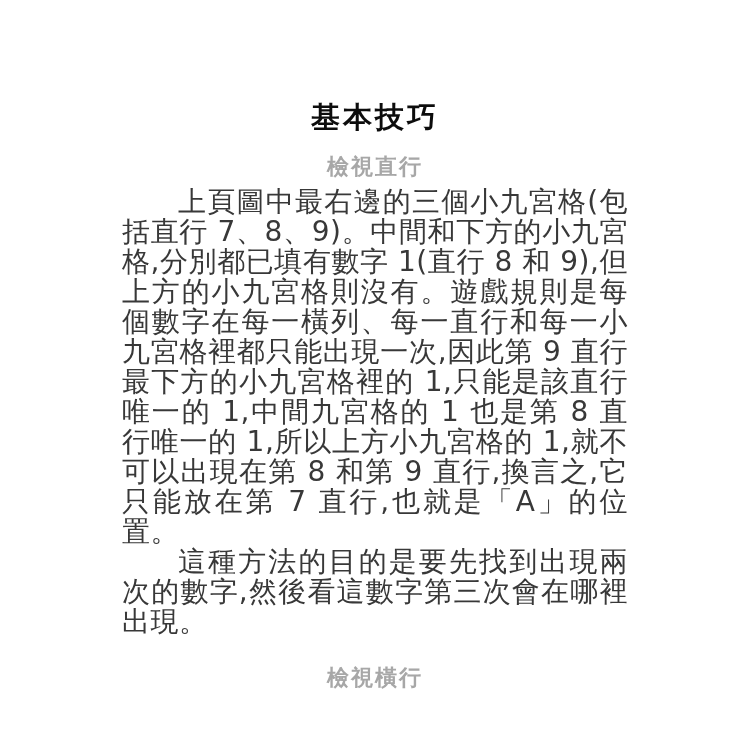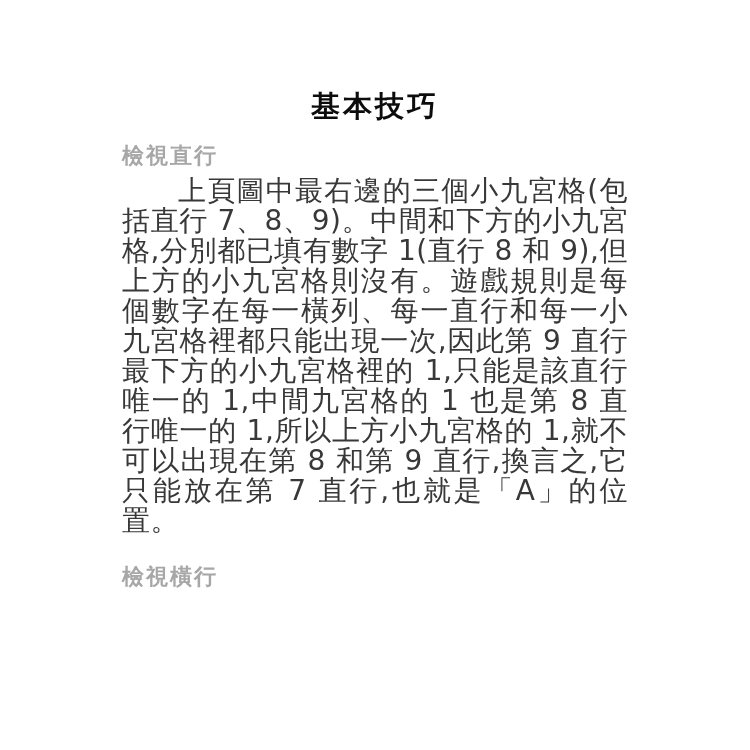--- a/index.html
+++ b/index.html
@@ -8,39 +8,40 @@
     background: #ffffff;
   }
   body {
     width: 750px;
     height: 750px;
     overflow: hidden;
     font-family: "DejaVu Sans", "Liberation Sans", sans-serif;
   }
   .page {
     width: 506px;
-    margin: 4px auto;
+    margin: 15px auto;
     padding-top: 81px;
     box-sizing: content-box;
   }
   .doc-title {
     margin: 0;
     font-size: 29px;
     line-height: 42px;
     font-weight: 800;
     letter-spacing: 3px;
     text-align: center;
     color: #0c0c0c;
   }
   .section-heading {
     margin: 16px 0 7px 0;
     font-size: 22px;
     line-height: 26px;
     font-weight: 700;
     letter-spacing: 2px;
+    text-align: center;
     color: #a7a7a7;
   }
   .section-heading.spaced {
     margin-top: 28px;
   }
   .body-para {
     margin: 0;
     font-size: 28px;
     line-height: 30px;
     color: #383838;
@@ -54,18 +55,19 @@
 <body>
 
 <div class="page">
 
   <h1 class="doc-title">基本技巧</h1>
 
   <h2 class="section-heading">檢視直行</h2>
 
   <p class="body-para">上頁圖中最右邊的三個小九宮格(包括直行 7、8、9)。中間和下方的小九宮格,分別都已填有數字 1(直行 8 和 9),但上方的小九宮格則沒有。遊戲規則是每個數字在每一橫列、每一直行和每一小九宮格裡都只能出現一次,因此第 9 直行最下方的小九宮格裡的 1,只能是該直行唯一的 1,中間九宮格的 1 也是第 8 直行唯一的 1,所以上方小九宮格的 1,就不可以出現在第 8 和第 9 直行,換言之,它只能放在第 7 直行,也就是「A」的位置。</p>
 
+  <p class="body-para">這種方法的目的是要先找到出現兩次的數字,然後看這數字第三次會在哪裡出現。</p>
 
   <h2 class="section-heading spaced">檢視橫行</h2>
 
 
 
 </div>
 
 </body></html>

